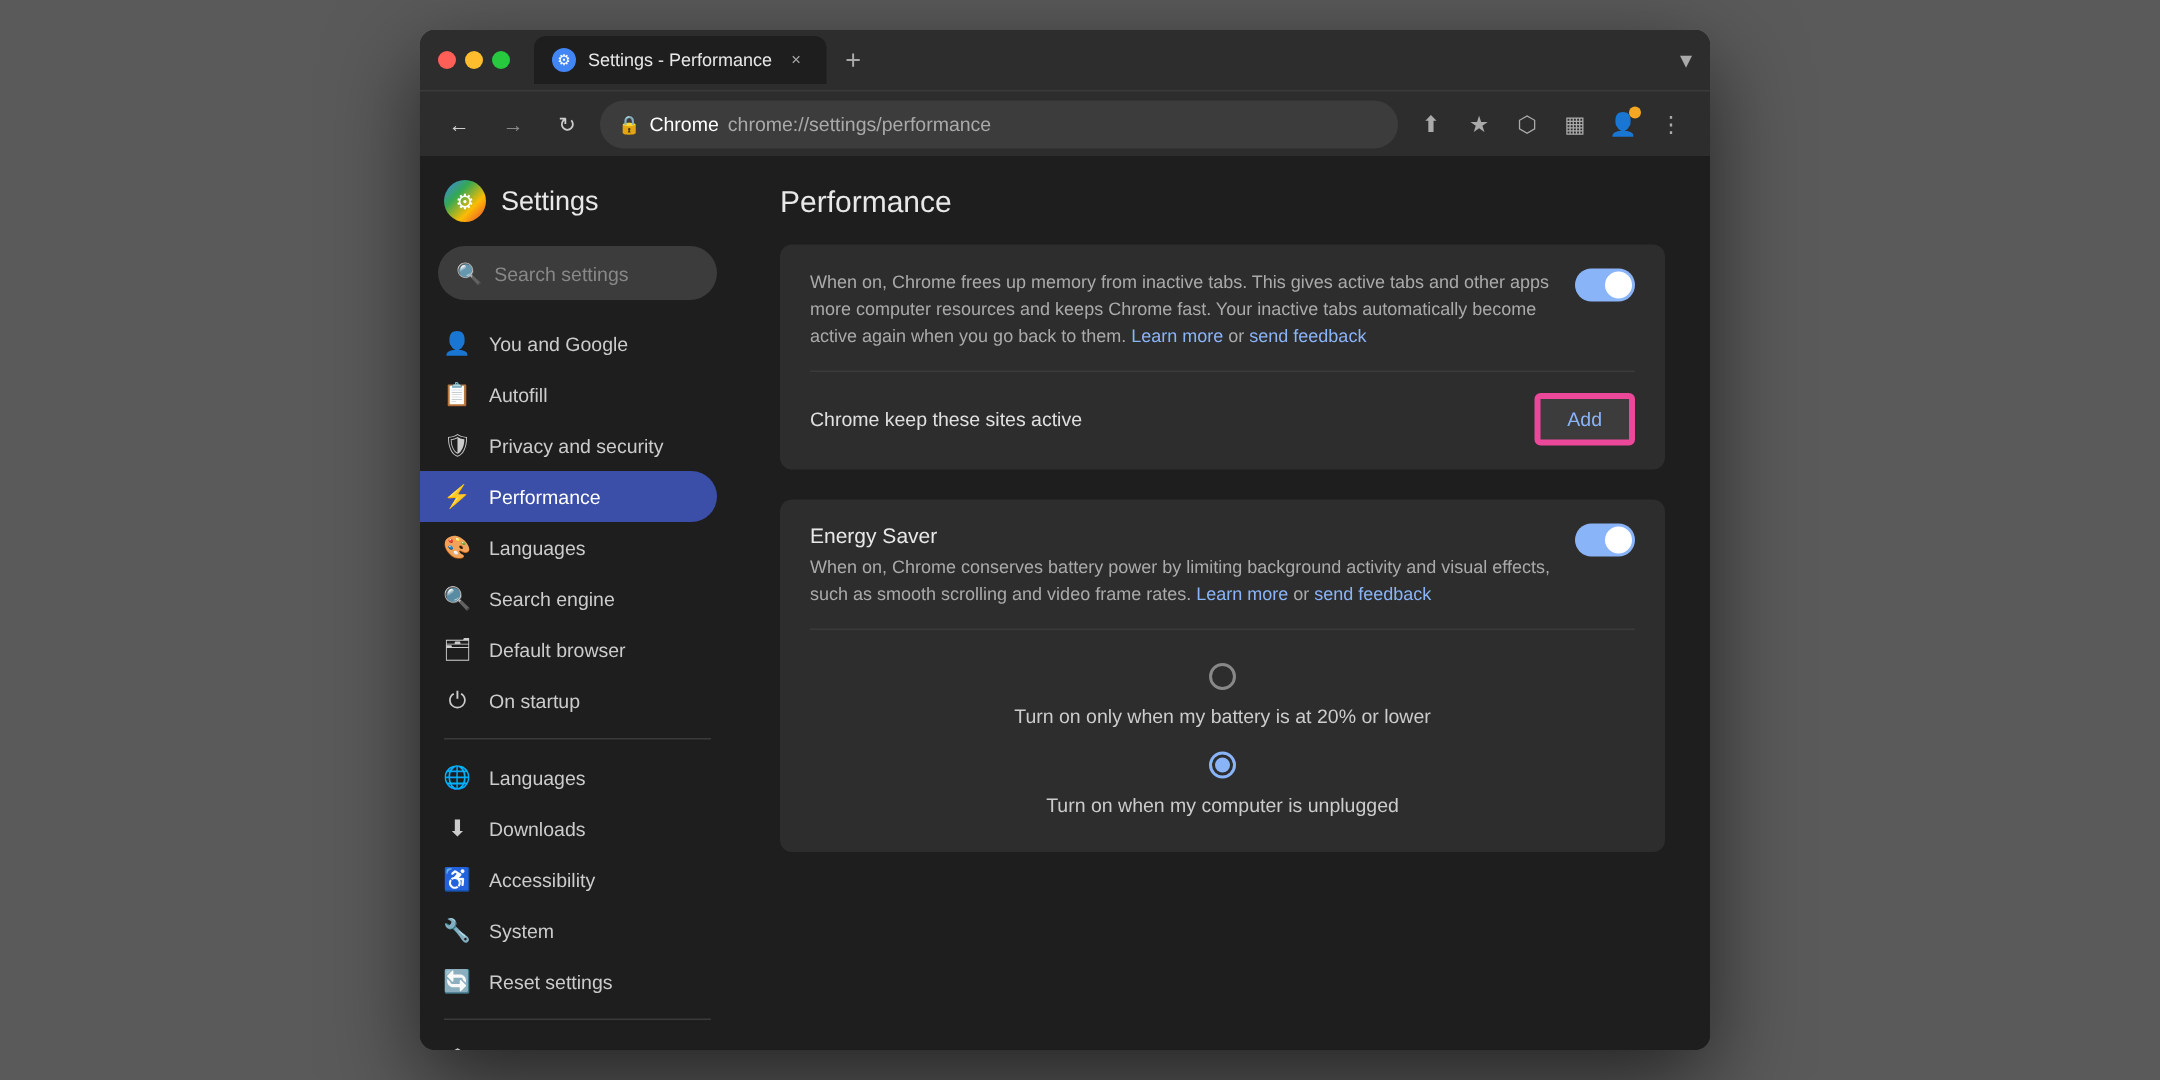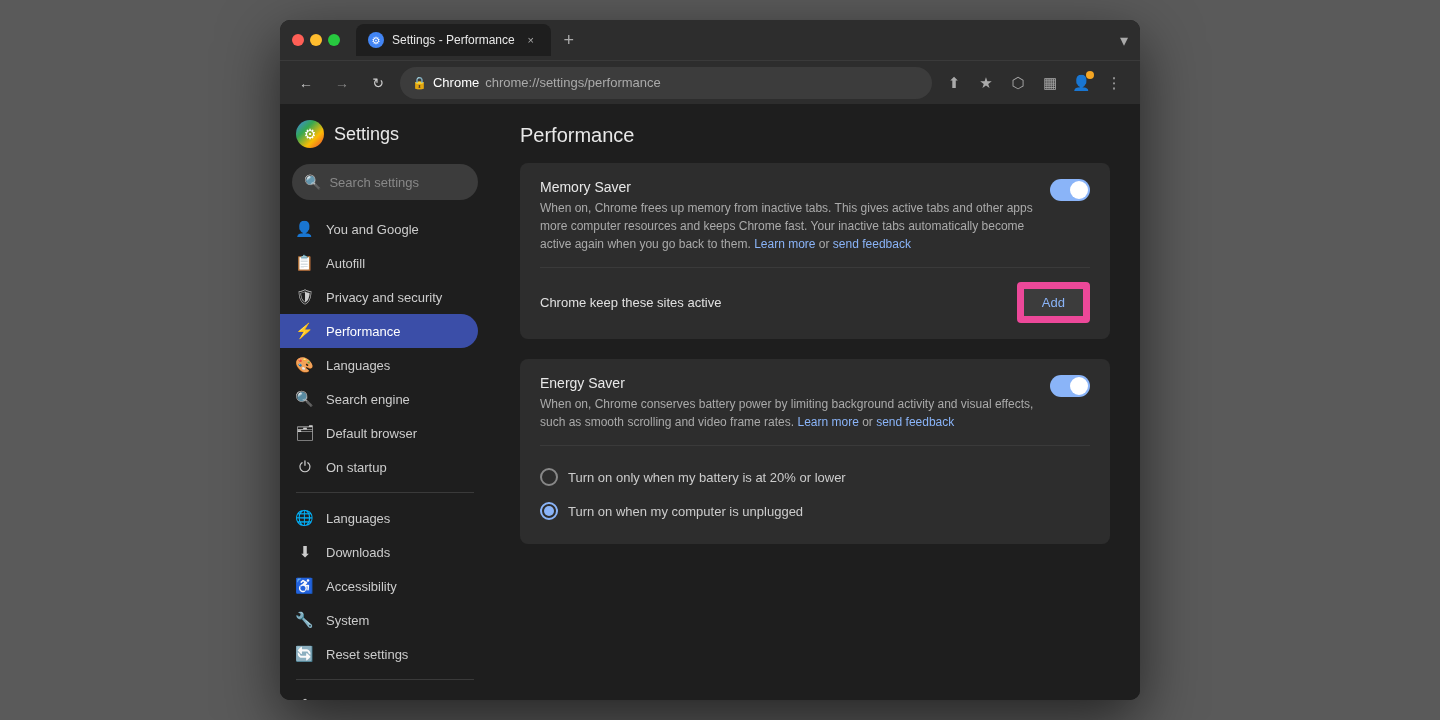--- a/index.html
+++ b/index.html
@@ -327,40 +327,41 @@
       display: flex;
       align-items: center;
       justify-content: space-between;
     }
     .sites-label {
       font-size: 13px;
       color: #e0e0e0;
     }
     .add-btn {
       background: #3c3c3c;
-      border: 7px solid #ec4899;
+      border: 4px solid #ec4899;
       border-radius: 4px;
       padding: 6px 18px;
       color: #8ab4f8;
       font-size: 13px;
       cursor: pointer;
     }
     .no-sites {
       font-size: 13px;
       color: #888;
       margin-top: 10px;
     }
     
     .radio-row {
       display: flex;
       align-items: center;
       gap: 10px;
       padding: 8px 0;
       font-size: 13px;
       color: #ccc;
+      flex-direction: column;
     }
     .radio-circle {
       width: 18px;
       height: 18px;
       border-radius: 50%;
       border: 2px solid #888;
       display: flex;
       align-items: center;
       justify-content: center;
       flex-shrink: 0;
@@ -511,21 +512,20 @@
       </div>
 
     </div>
 
     <div class="settings-content">
       <div class="section-title">Performance</div>
 
       <div class="card">
         <div class="card-row">
           <div class="card-text">
-            <div class="card-title">Memory Saver</div>
             <div class="card-desc">
               When on, Chrome frees up memory from inactive tabs. This gives active tabs and other apps more computer resources and keeps Chrome fast. Your inactive tabs automatically become active again when you go back to them.
               <a href="#">Learn more</a> or
               <a href="#">send feedback</a>
             </div>
           </div>
           <div class="toggle on">
             <div class="toggle-knob"></div>
           </div>
         </div>

